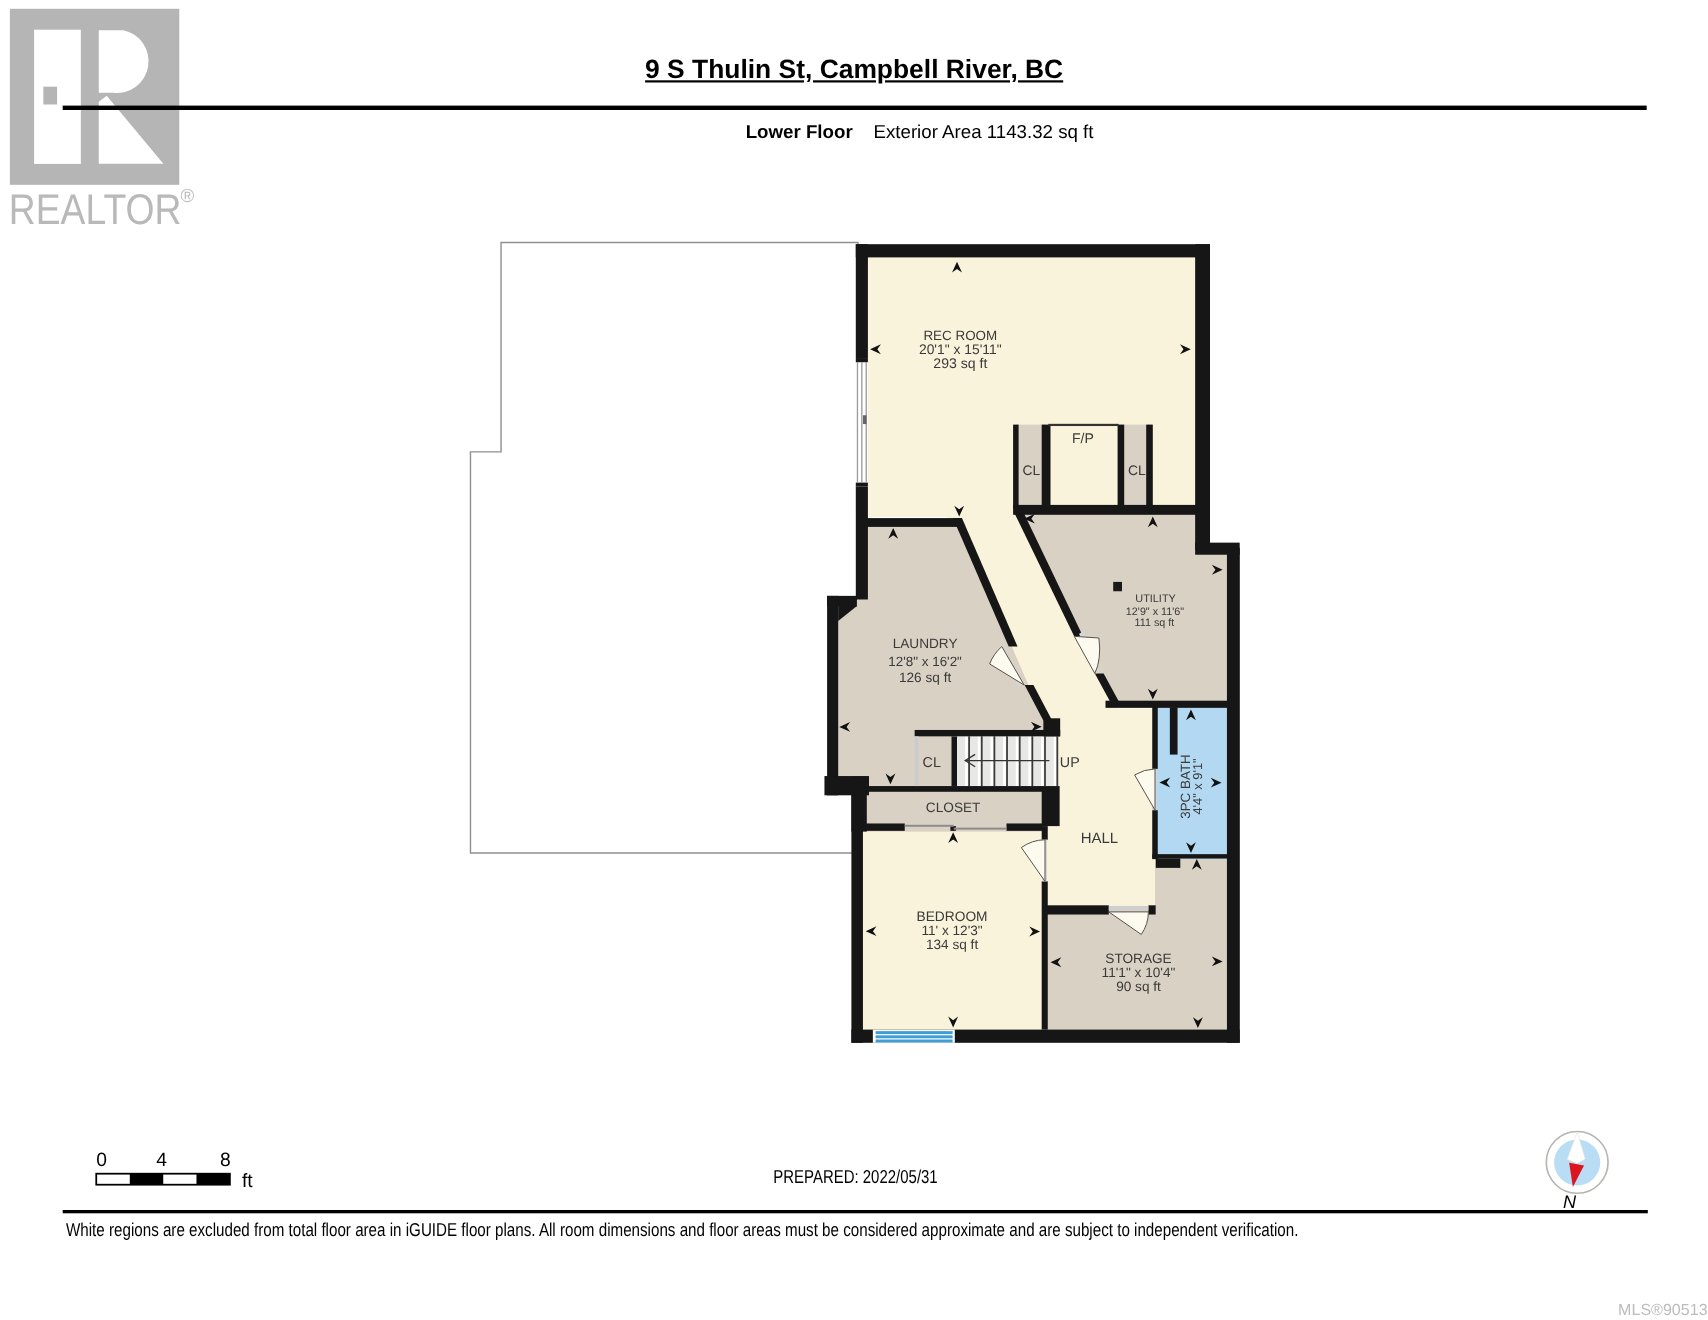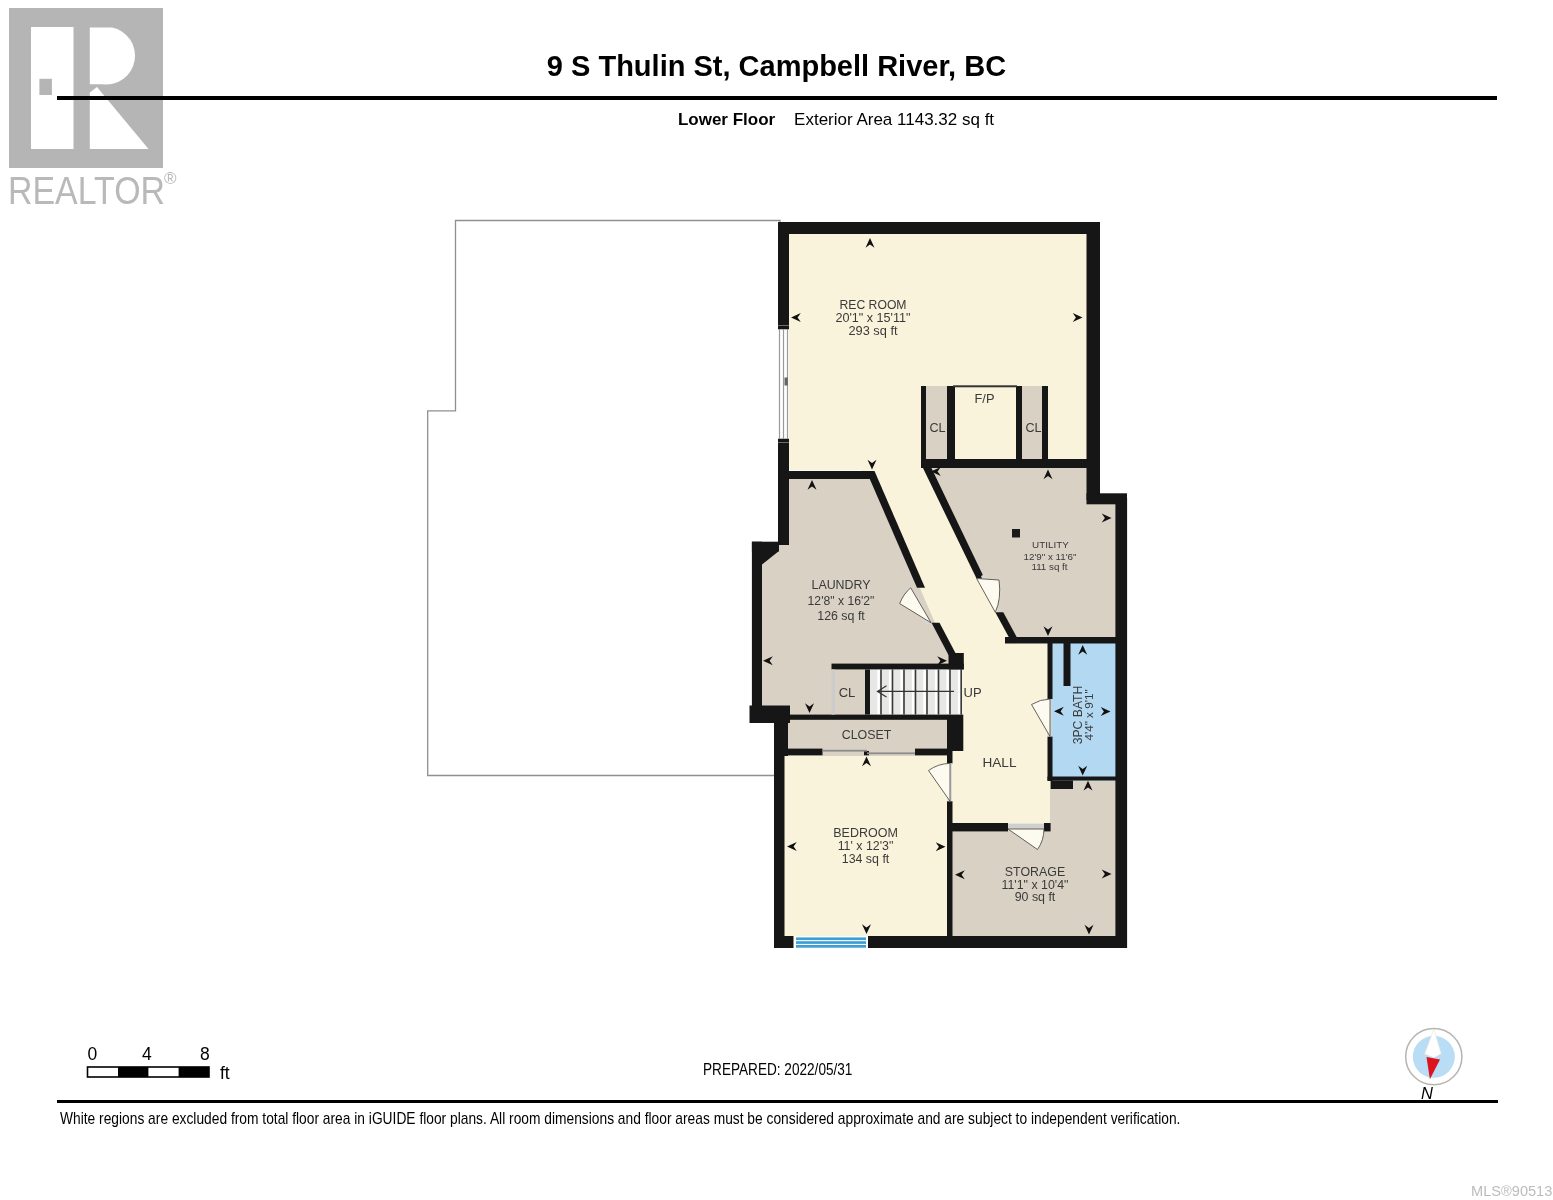--- a/index.html
+++ b/index.html
@@ -14,21 +14,21 @@
 <svg class="abs" style="left:0px;top:0px" width="200" height="215" viewBox="0 0 200 215">
   <rect x="9" y="8" width="154" height="160" fill="#b5b5b5"></rect>
   <rect x="31" y="27" width="42.5" height="122" fill="#ffffff"></rect>
   <rect x="39.4" y="78.8" width="12.5" height="16.2" fill="#b5b5b5"></rect>
   <path d="M 89.8 27.5 H 112 A 28.8 28.8 0 0 1 102.7 84.3 L 89.8 84.3 Z" fill="#ffffff"></path>
   <path d="M 89.8 92.5 L 97 87 L 148.5 148.9 L 89.8 148.9 Z" fill="#ffffff"></path>
   <text x="8" y="204" font-size="39" textLength="157" lengthAdjust="spacingAndGlyphs" fill="#b9b9b9">REALTOR</text>
   <text x="164" y="184" font-size="17" fill="#b9b9b9">®</text>
 </svg>
 
-<div class="abs" style="left:0;top:50px;width:1553px;text-align:center;font-size:29px;font-weight:bold;color:#000;">9 S Thulin St, Campbell River, BC</div>
+<div class="abs" style="left:0;top:50px;width:1553px;text-align:center;font-size:24px;font-weight:bold;color:#000;text-decoration:underline;">9 S Thulin St, Campbell River, BC</div>
 
 <div class="abs" style="left:57px;top:95.7px;width:1440px;height:4.4px;background:#000;"></div>
 
 <div class="abs" style="left:0;top:110px;width:1672px;text-align:center;font-size:17px;color:#000;"><b>Lower Floor</b>&nbsp;&nbsp;&nbsp;&nbsp;Exterior Area 1143.32 sq ft</div>
 
 <svg class="abs" style="left:0px;top:0px" width="1553" height="1200" viewBox="0 0 1553 1200" id="plan">
 
 <g>
         <polygon points="455.5,220.5 780,220.5 780,545 757,545 757,712 776,712 776,775.5 427.7,775.5 427.7,410.8 455.5,410.8" fill="#ffffff" stroke="#909090" stroke-width="1.3"></polygon>
       </g>

